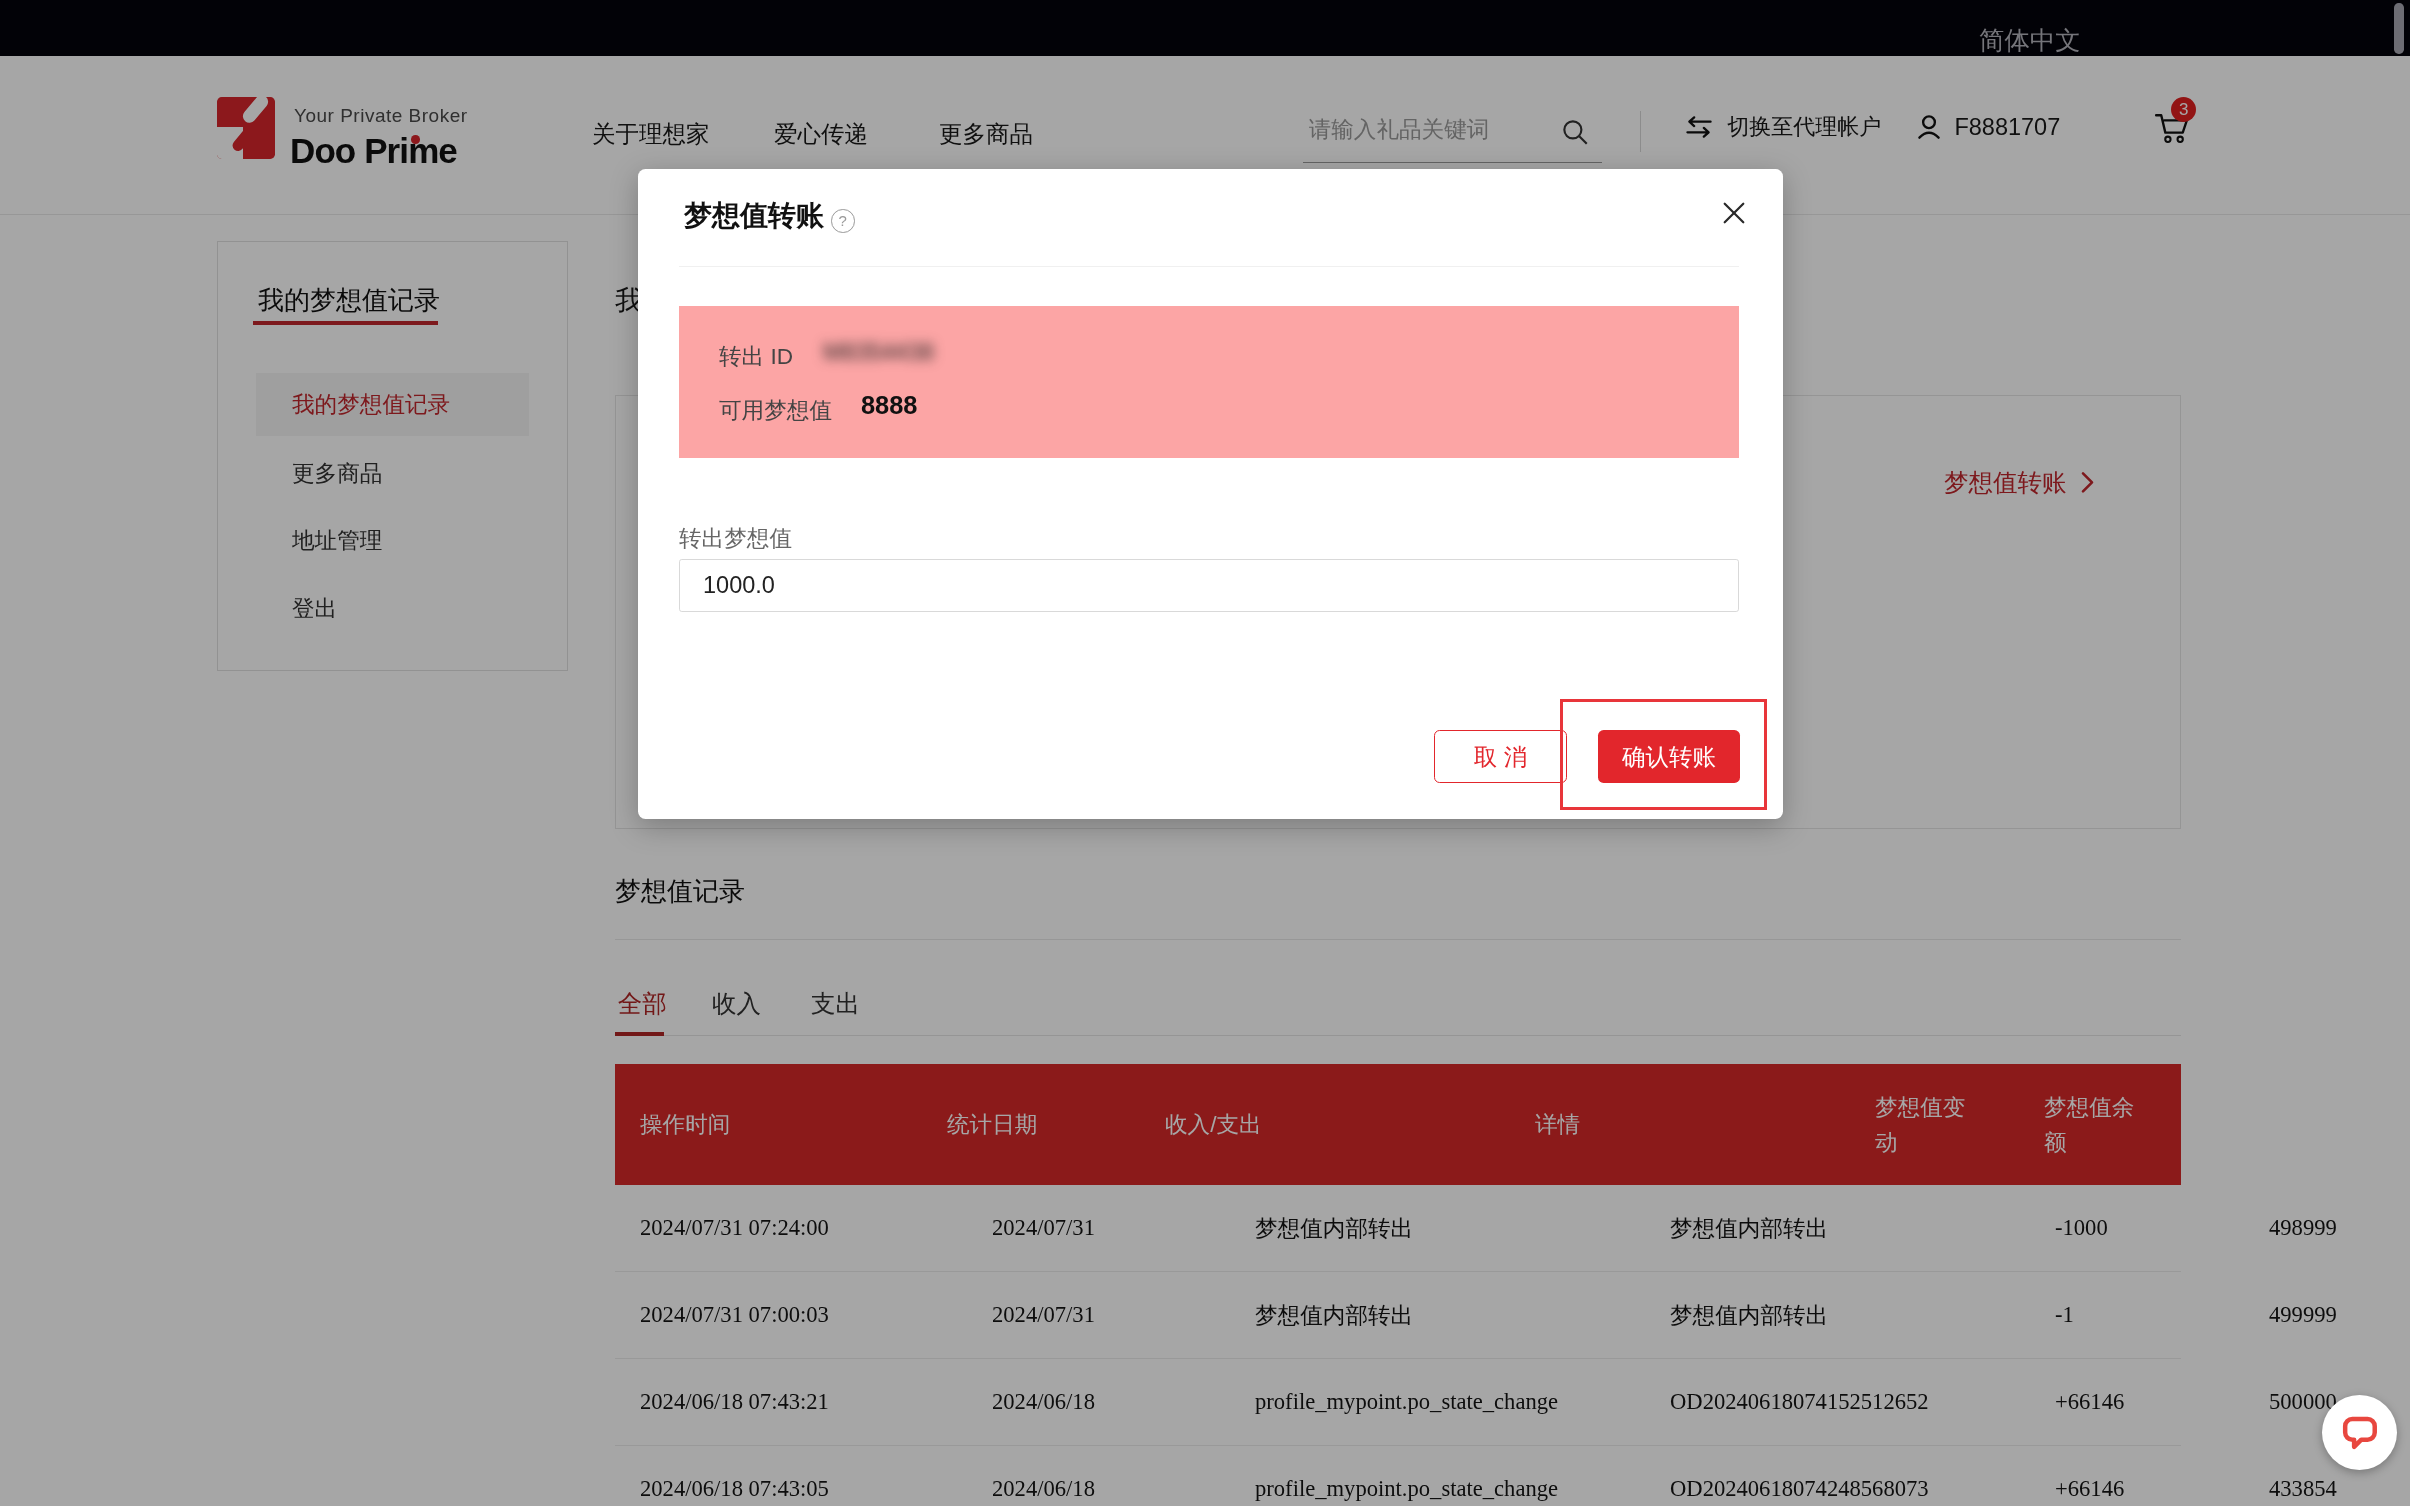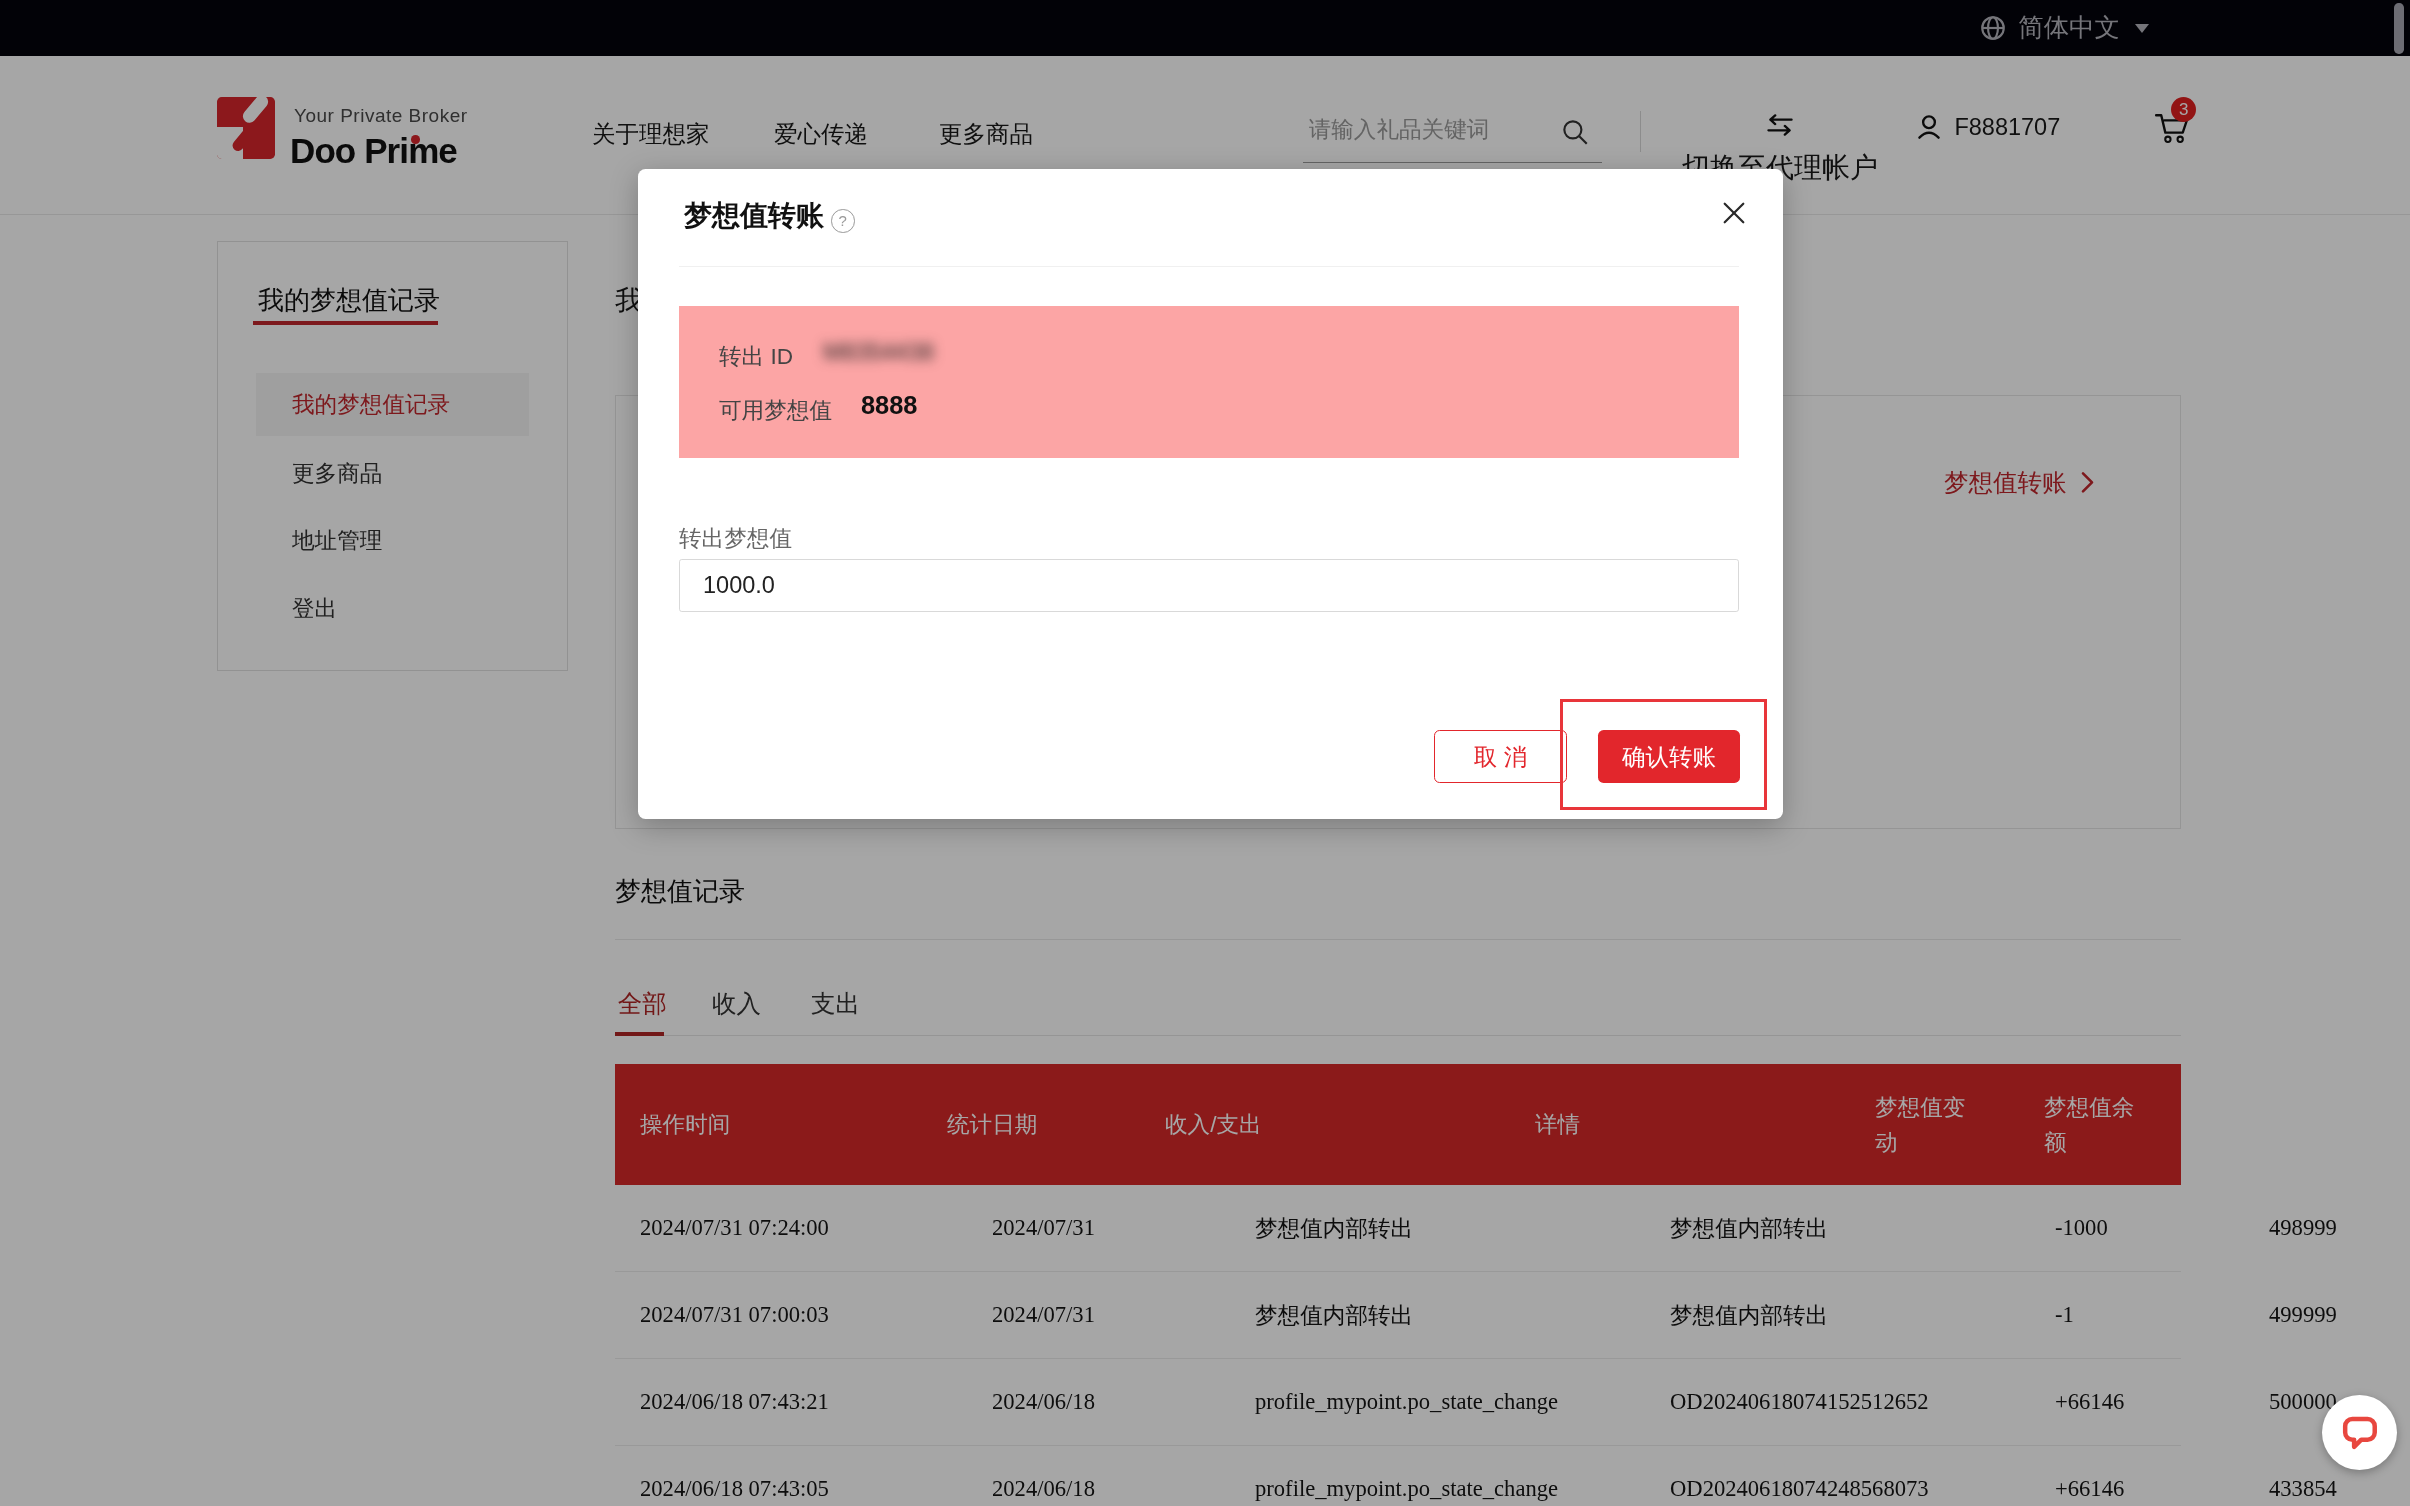--- a/index.html
+++ b/index.html
@@ -3,21 +3,21 @@
 <meta charset="utf-8">
 <style>
   * { margin:0; padding:0; box-sizing:border-box; }
   html,body { width:2411px; height:1507px; overflow:hidden; background:#fff;
     font-family:"Liberation Sans","DejaVu Sans",sans-serif; color:#1a1a1a; }
   svg { display:block; }
 
   
   #topbar { position:absolute; left:0; top:0; width:2411px; height:56px; background:#04040c; }
   #lang { position:absolute; left:1979px; top:13px; height:30px; display:flex; align-items:center; gap:11.3px;
-          color:#b4b4bc; font-size:25.4px; cursor:pointer; }
+          color:#b4b4bc; font-size:25.4px; cursor:pointer;flex-direction:column; }
   #lang .caret { width:0; height:0; border-left:7.5px solid transparent; border-right:7.5px solid transparent;
           border-top:9.4px solid #b4b4bc; margin-left:3.8px; }
   #scroll-thumb { position:absolute; right:7.5px; top:2.8px; width:9.4px; height:51px; border-radius:4.7px; background:#a8a8b2; }
 
   
   #header { position:absolute; left:0; top:56px; width:2411px; height:159px; background:#fff; border-bottom:0.9px solid #e8e8e8; }
   #logo-square { position:absolute; left:217px; top:41px; width:58px; height:62px; background:#d8262c; border-radius:4.7px; overflow:hidden; }
   #logo-square .w1 { position:absolute; left:32px; top:-3.8px; width:13px; height:32px; background:#fff; border-radius:7.5px; transform:rotate(40deg); }
   #logo-square .w2 { position:absolute; left:-1.9px; top:30px; width:28px; height:34px; background:#fff; }
   #logo-square .r1 { position:absolute; left:21px; top:28px; width:11.3px; height:28px; background:#d8262c; border-radius:6.6px; transform:rotate(40deg); }
@@ -25,21 +25,21 @@
   #logo-brand { position:absolute; left:290px; top:75px; font-size:35px; font-weight:bold; color:#111; letter-spacing:-0.9px; }
   #logo-idot { position:absolute; left:411px; top:79px; width:8.5px; height:8.5px; border-radius:50%; background:#d8262c; }
   .nav-item { position:absolute; top:62px; font-size:23.5px; color:#1a1a1a; cursor:pointer; }
   #nav-0 { left:592px; } #nav-1 { left:774px; } #nav-2 { left:939px; }
   #search-box { position:absolute; left:1303px; top:52px; width:299px; height:55px; border-bottom:0.9px solid #9a9a9a; }
   #search-input { position:absolute; left:5.6px; top:9.4px; width:245px; border:none; outline:none; font-size:22.6px; color:#333;
                   font-family:inherit; background:transparent; }
   #search-input::placeholder { color:#9a9a9a; }
   #search-icon { position:absolute; left:256px; top:7.5px; cursor:pointer; }
   #hdr-divider { position:absolute; left:1640px; top:55px; width:0.9px; height:41px; background:#d8d8d8; }
-  #switch-account { position:absolute; left:1682px; top:56px; display:flex; align-items:center; gap:11.3px; font-size:28px; cursor:pointer;flex-direction:column; }
+  #switch-account { position:absolute; left:1682px; top:56px; display:flex; align-items:center; gap:11.3px; font-size:22px; cursor:pointer; }
   #account { position:absolute; left:1913px; top:55px; display:flex; align-items:center; gap:9.4px; font-size:23.5px; cursor:pointer; }
   #cart { position:absolute; left:2151px; top:49px; cursor:pointer; }
   #cart-badge { position:absolute; left:2171px; top:41px; min-width:25.4px; height:25.4px; border-radius:13px; background:#e02020;
                 color:#fff; font-size:17px; display:flex; align-items:center; justify-content:center; padding:0 3.8px; }
 
   
   #sidebar { position:absolute; left:217px; top:241px; width:351px; height:430px; border:0.9px solid #e0e0e0; background:#fff; }
   #sidebar-title { position:absolute; left:40px; top:41px; font-size:26px; color:#111; }
   #sidebar-underline { position:absolute; left:35px; top:79px; width:185px; height:3.8px; background:#c1272d; }
   .side-item { position:absolute; left:38px; width:273px; height:63px; display:flex; align-items:center; padding-left:36px;

